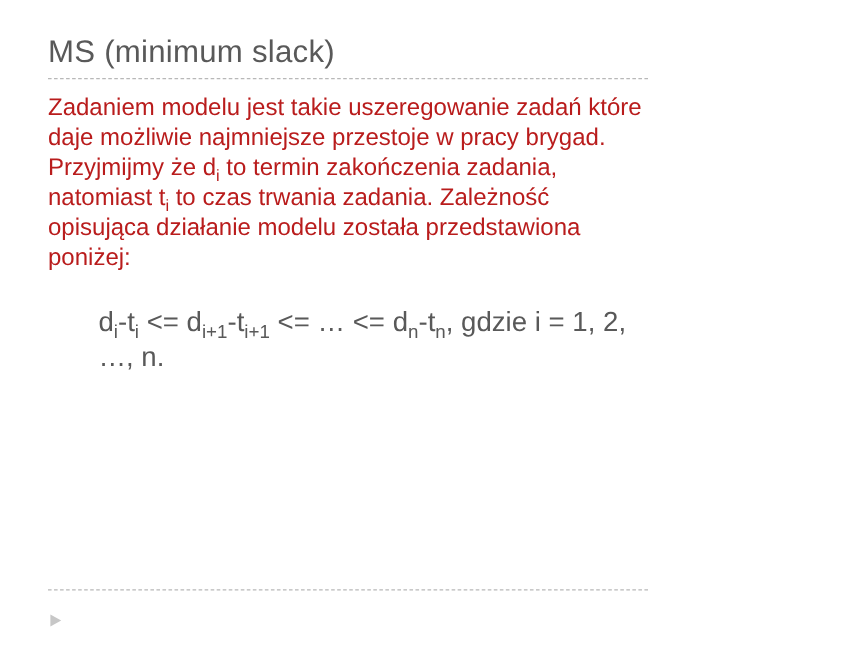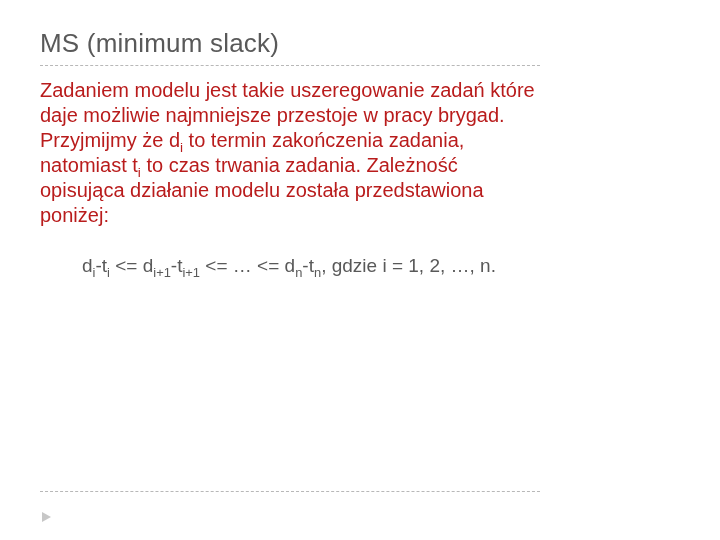--- a/index.html
+++ b/index.html
@@ -31,21 +31,21 @@
     margin: 4px 0 12px 0;
   }
   .body-text {
     font-size: 20px;
     line-height: 1.25;
     color: #b91c1c;
     margin: 0 0 26px 0;
   }
   .sub { font-size: 0.68em; vertical-align: sub; line-height: 0; }
   .formula {
-    font-size: 19px;
+    font-size: 23px;
     line-height: 1.25;
     color: #595959;
     margin-left: 42px;
   }
   .bottom-rule {
     position: absolute;
     left: 40px;
     right: 40px;
     bottom: 40px;
     border: none;

